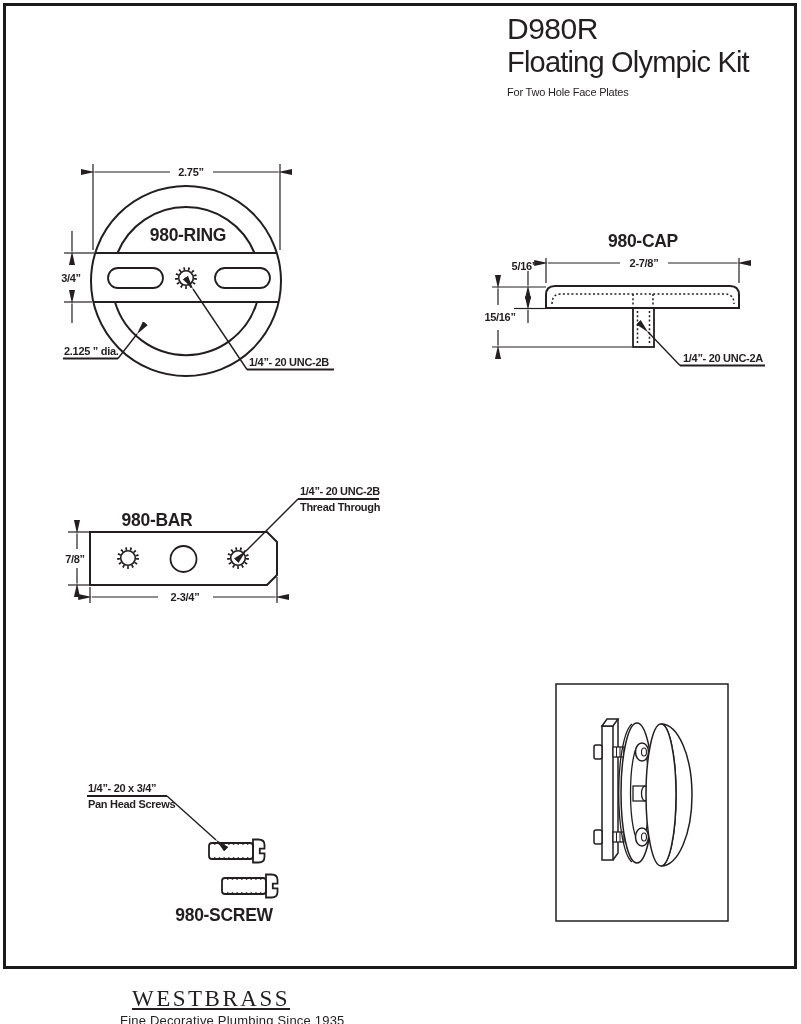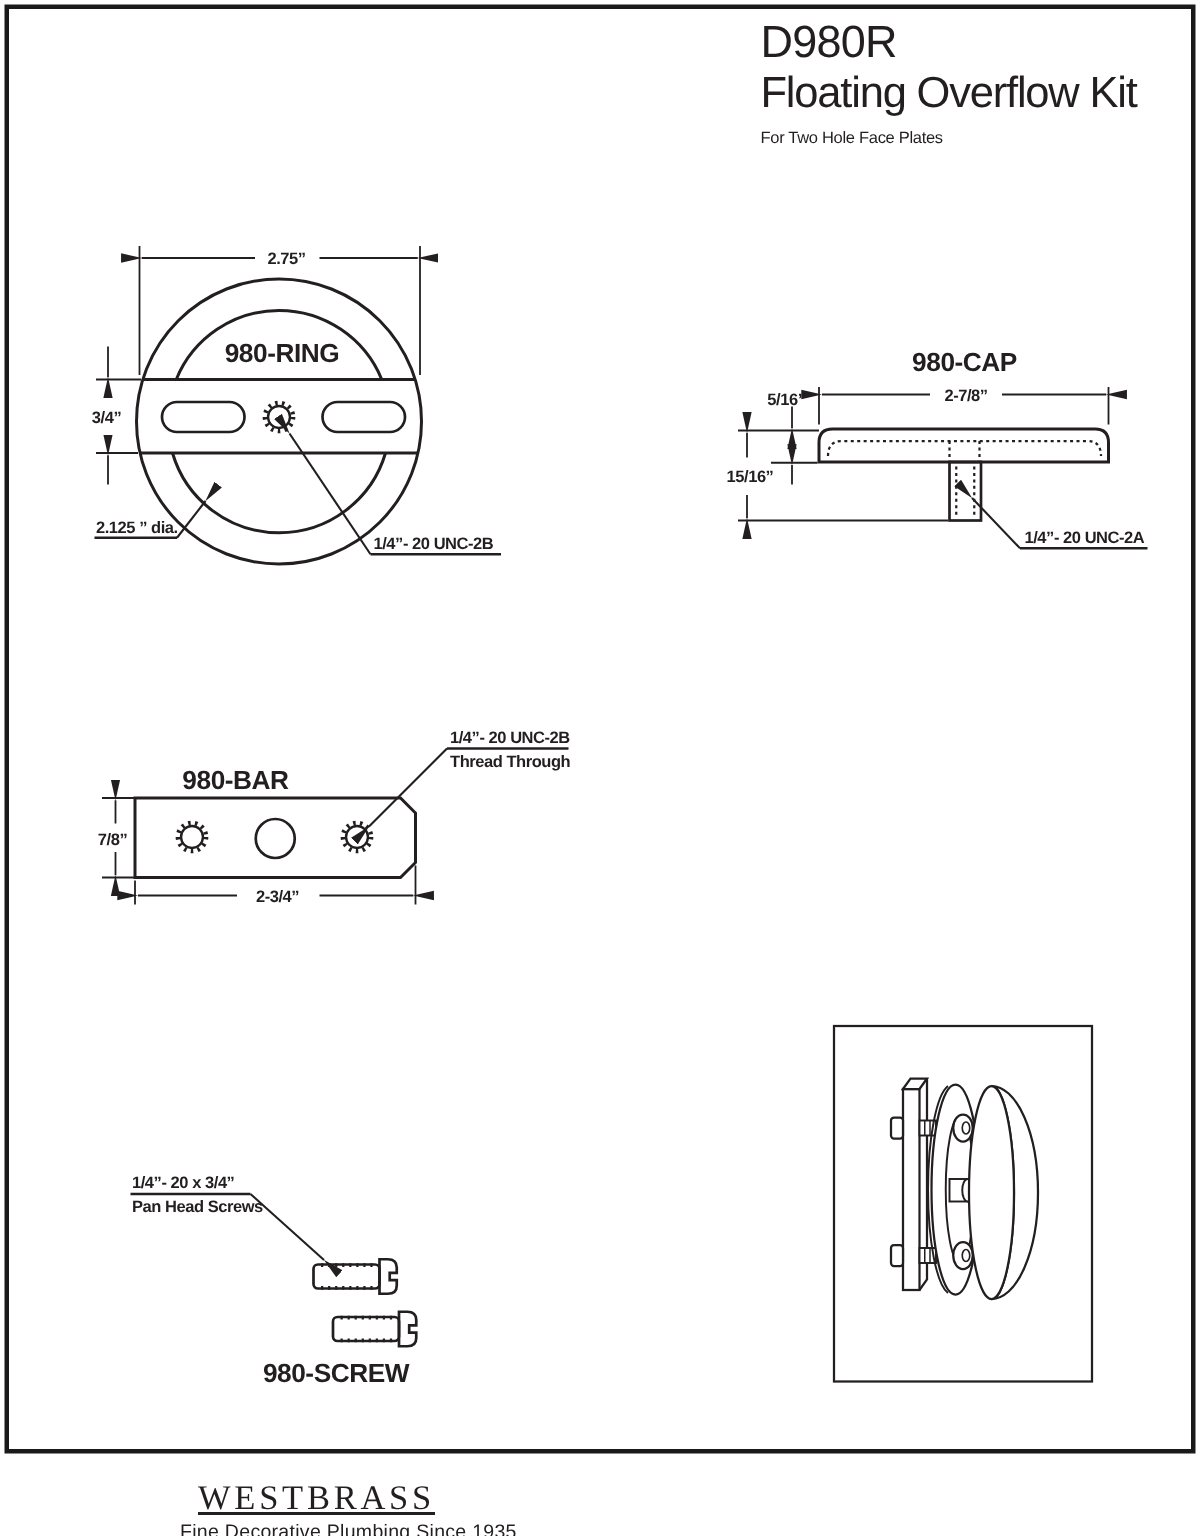--- a/index.html
+++ b/index.html
@@ -211,21 +211,21 @@
 
     <g>
       <path d="M661 724 A31 71 0 0 1 661 866 A15 71 0 0 0 661 724 Z" class="ln wh" stroke-width="1.5"></path>
       <ellipse cx="661" cy="795" rx="15" ry="71" class="ln wh" stroke-width="1.5"></ellipse>
     </g>
   </g>
 </svg>
 
   <div class="title-block">
     <div class="title-model">D980R</div>
-    <div class="title-product">Floating Overflow Kit</div>
+    <div class="title-product">Floating Olympic Kit</div>
     <div class="title-sub">For Two Hole Face Plates</div>
   </div>
 
   <div class="footer-logo">
     <div class="brand">WESTBRASS</div>
     <div class="tagline">Fine Decorative Plumbing Since 1935</div>
   </div>
   <div class="footer-address">
     <div>2429 East Olympic Blvd. Los Angeles, CA  90021</div>
     

